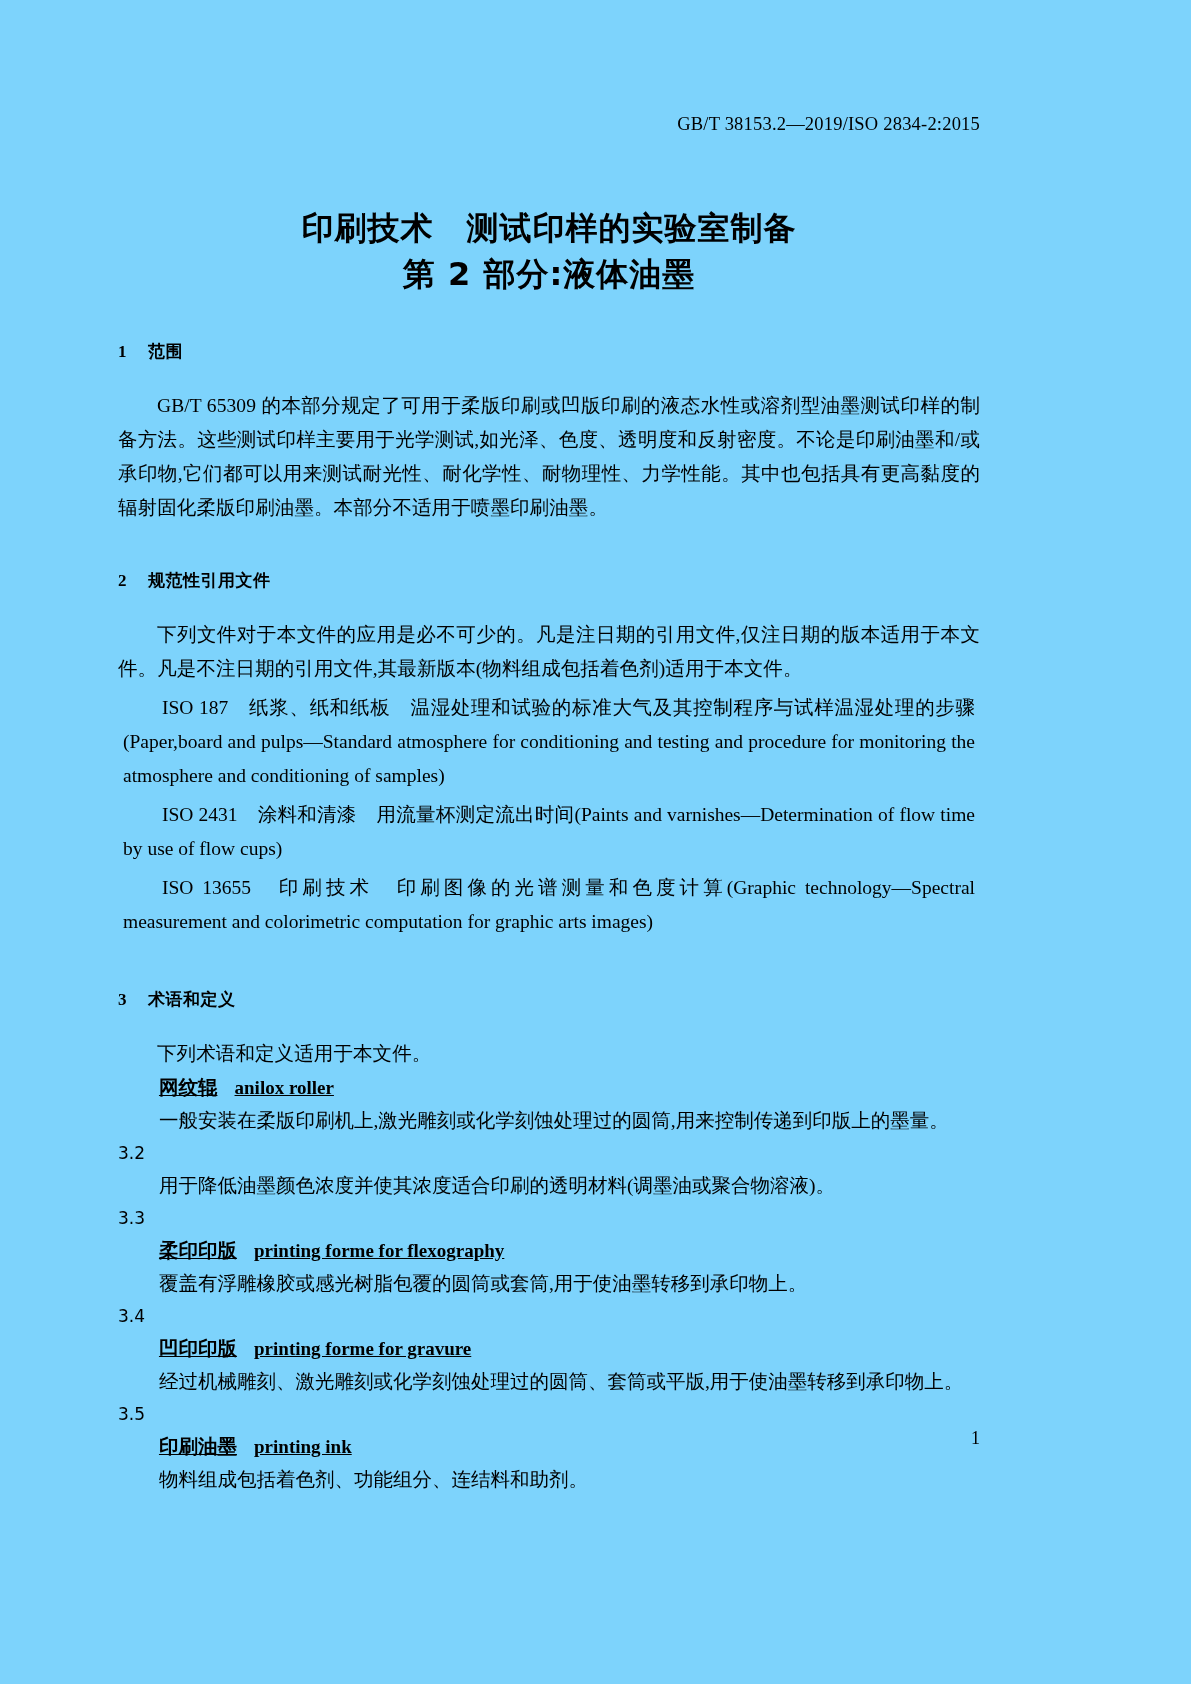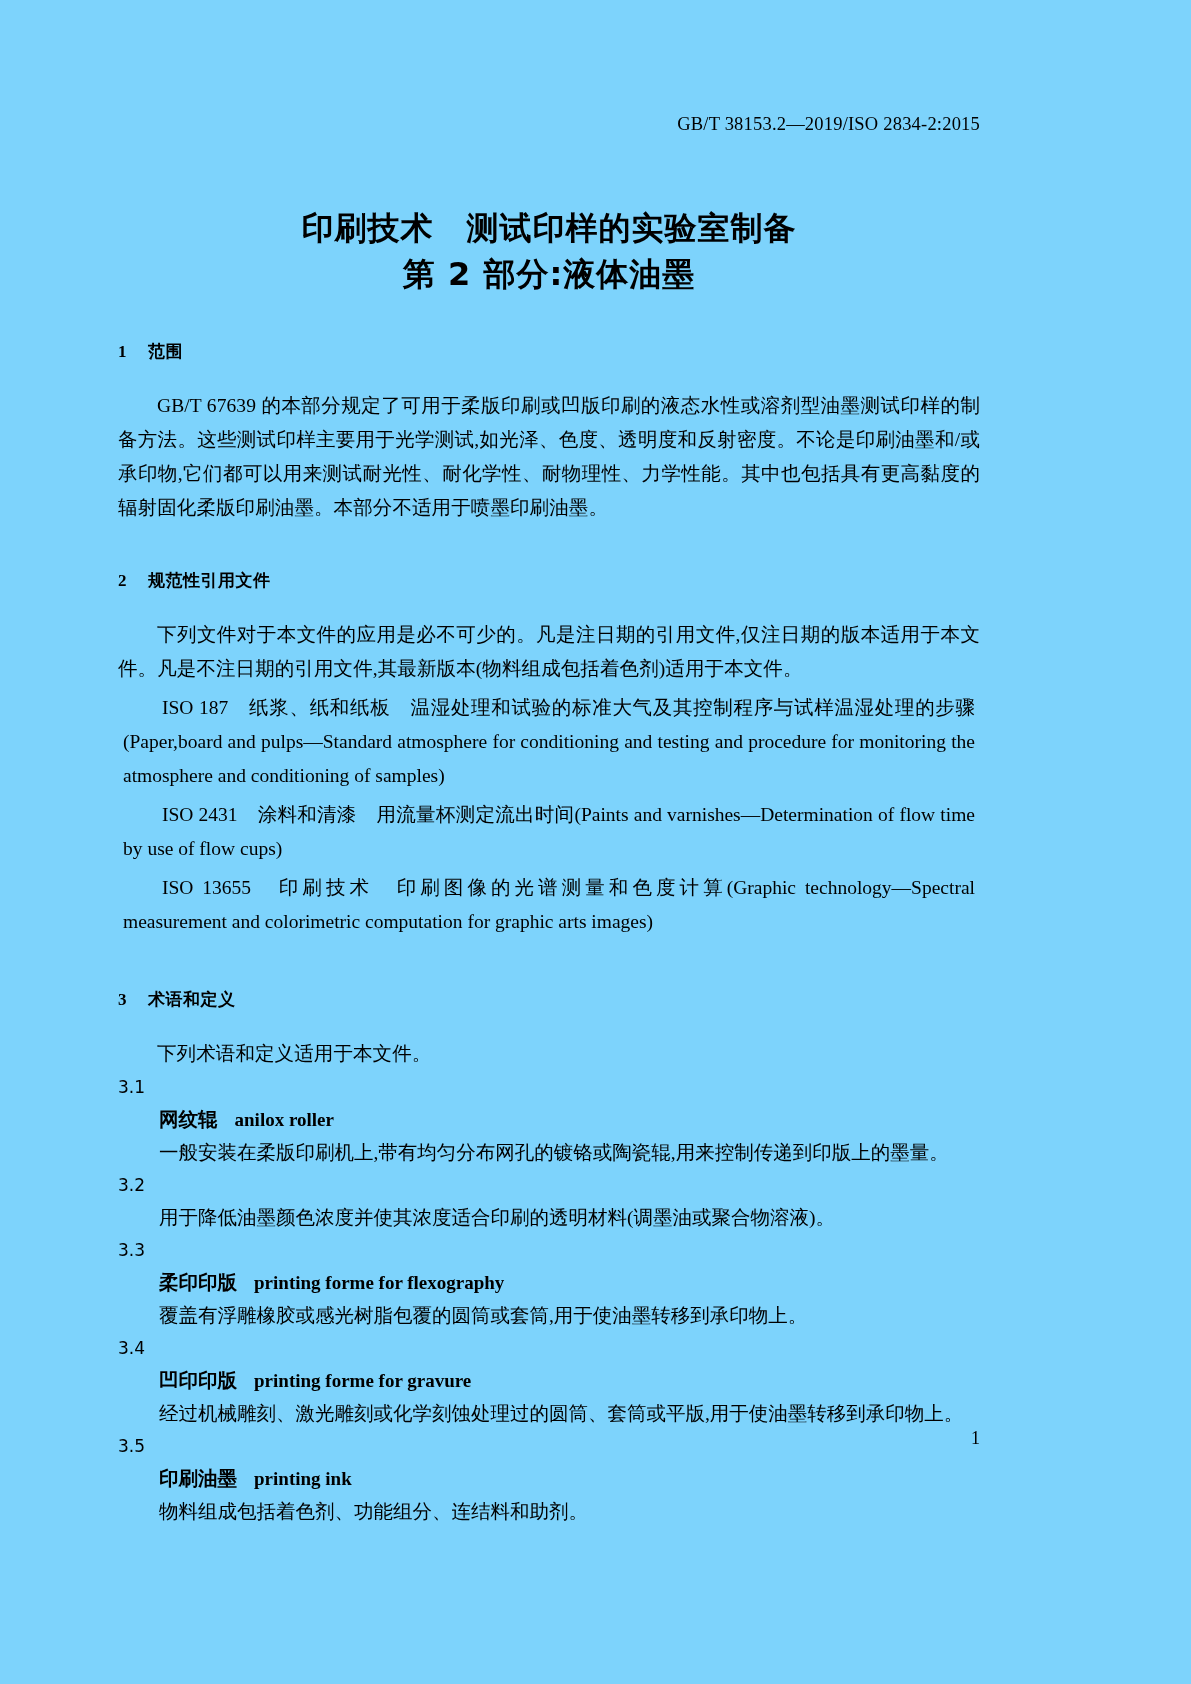--- a/index.html
+++ b/index.html
@@ -90,20 +90,21 @@
     line-height: 32px;
     margin: 0;
   }
   .term-name {
     margin: 0;
     font-size: 19.5px;
     line-height: 33px;
     padding-left: 2.1em;
     font-weight: bold;
     font-family: "DejaVu Sans", "Liberation Sans", sans-serif;
+    text-decoration: underline;
   }
   .term-name .en {
     font-family: "Liberation Serif", "DejaVu Serif", serif;
     font-weight: bold;
     padding-left: 0.9em;
     font-size: 19px;
   }
   .term-def {
     margin: 0;
     font-size: 19.5px;
@@ -141,42 +142,41 @@
       <span>印刷技术　测试印样的实验室制备</span>
       <span class="line2">第 2 部分:液体油墨</span>
     </div>
 
     <div class="body-flow">
 
       <h2 class="sec">
         <span class="sec-num">1</span><span>范围</span>
       </h2>
       <div class="gap-after-sec"></div>
-      <p class="para indent">GB/T 67639 的本部分规定了可用于柔版印刷或凹版印刷的液态水性或溶剂型油墨测试印样的制备方法。这些测试印样主要用于光学测试,如光泽、色度、透明度和反射密度。不论是印刷油墨和/或承印物,它们都可以用来测试耐光性、耐化学性、耐物理性、力学性能。其中也包括具有更高黏度的辐射固化柔版印刷油墨。本部分不适用于喷墨印刷油墨。</p>
+      <p class="para indent">GB/T 65309 的本部分规定了可用于柔版印刷或凹版印刷的液态水性或溶剂型油墨测试印样的制备方法。这些测试印样主要用于光学测试,如光泽、色度、透明度和反射密度。不论是印刷油墨和/或承印物,它们都可以用来测试耐光性、耐化学性、耐物理性、力学性能。其中也包括具有更高黏度的辐射固化柔版印刷油墨。本部分不适用于喷墨印刷油墨。</p>
 
       <div class="gap-before-sec"></div>
       <h2 class="sec">
         <span class="sec-num">2</span><span>规范性引用文件</span>
       </h2>
       <div class="gap-after-sec"></div>
       <p class="para indent">下列文件对于本文件的应用是必不可少的。凡是注日期的引用文件,仅注日期的版本适用于本文件。凡是不注日期的引用文件,其最新版本(物料组成包括着色剂)适用于本文件。</p>
       <p class="ref-entry">ISO 187　纸浆、纸和纸板　温湿处理和试验的标准大气及其控制程序与试样温湿处理的步骤(Paper,board and pulps—Standard atmosphere for conditioning and testing and procedure for monitoring the atmosphere and conditioning of samples)</p>
       <p class="ref-entry">ISO 2431　涂料和清漆　用流量杯测定流出时间(Paints and varnishes—Determination of flow time by use of flow cups)</p>
       <p class="ref-entry">ISO 13655　印刷技术　印刷图像的光谱测量和色度计算(Graphic technology—Spectral measurement and colorimetric computation for graphic arts images)</p>
 
       <div class="gap-before-sec"></div>
       <h2 class="sec">
         <span class="sec-num">3</span><span>术语和定义</span>
       </h2>
       <div class="gap-after-sec"></div>
       <p class="para indent">下列术语和定义适用于本文件。</p>
 
-      <p class="term-num">3.1</p>
       <p class="term-name"><span>网纹辊</span><span class="en">anilox roller</span></p>
-      <p class="term-def">一般安装在柔版印刷机上,带有均匀分布网孔的镀铬或陶瓷辊,用来控制传递到印版上的墨量。</p>
+      <p class="term-def">一般安装在柔版印刷机上,激光雕刻或化学刻蚀处理过的圆筒,用来控制传递到印版上的墨量。</p>
 
       <p class="term-num">3.2</p>
       <p class="term-def">用于降低油墨颜色浓度并使其浓度适合印刷的透明材料(调墨油或聚合物溶液)。</p>
 
       <p class="term-num">3.3</p>
       <p class="term-name"><span>柔印印版</span><span class="en">printing forme for flexography</span></p>
       <p class="term-def">覆盖有浮雕橡胶或感光树脂包覆的圆筒或套筒,用于使油墨转移到承印物上。</p>
 
       <p class="term-num">3.4</p>
       <p class="term-name"><span>凹印印版</span><span class="en">printing forme for gravure</span></p>

